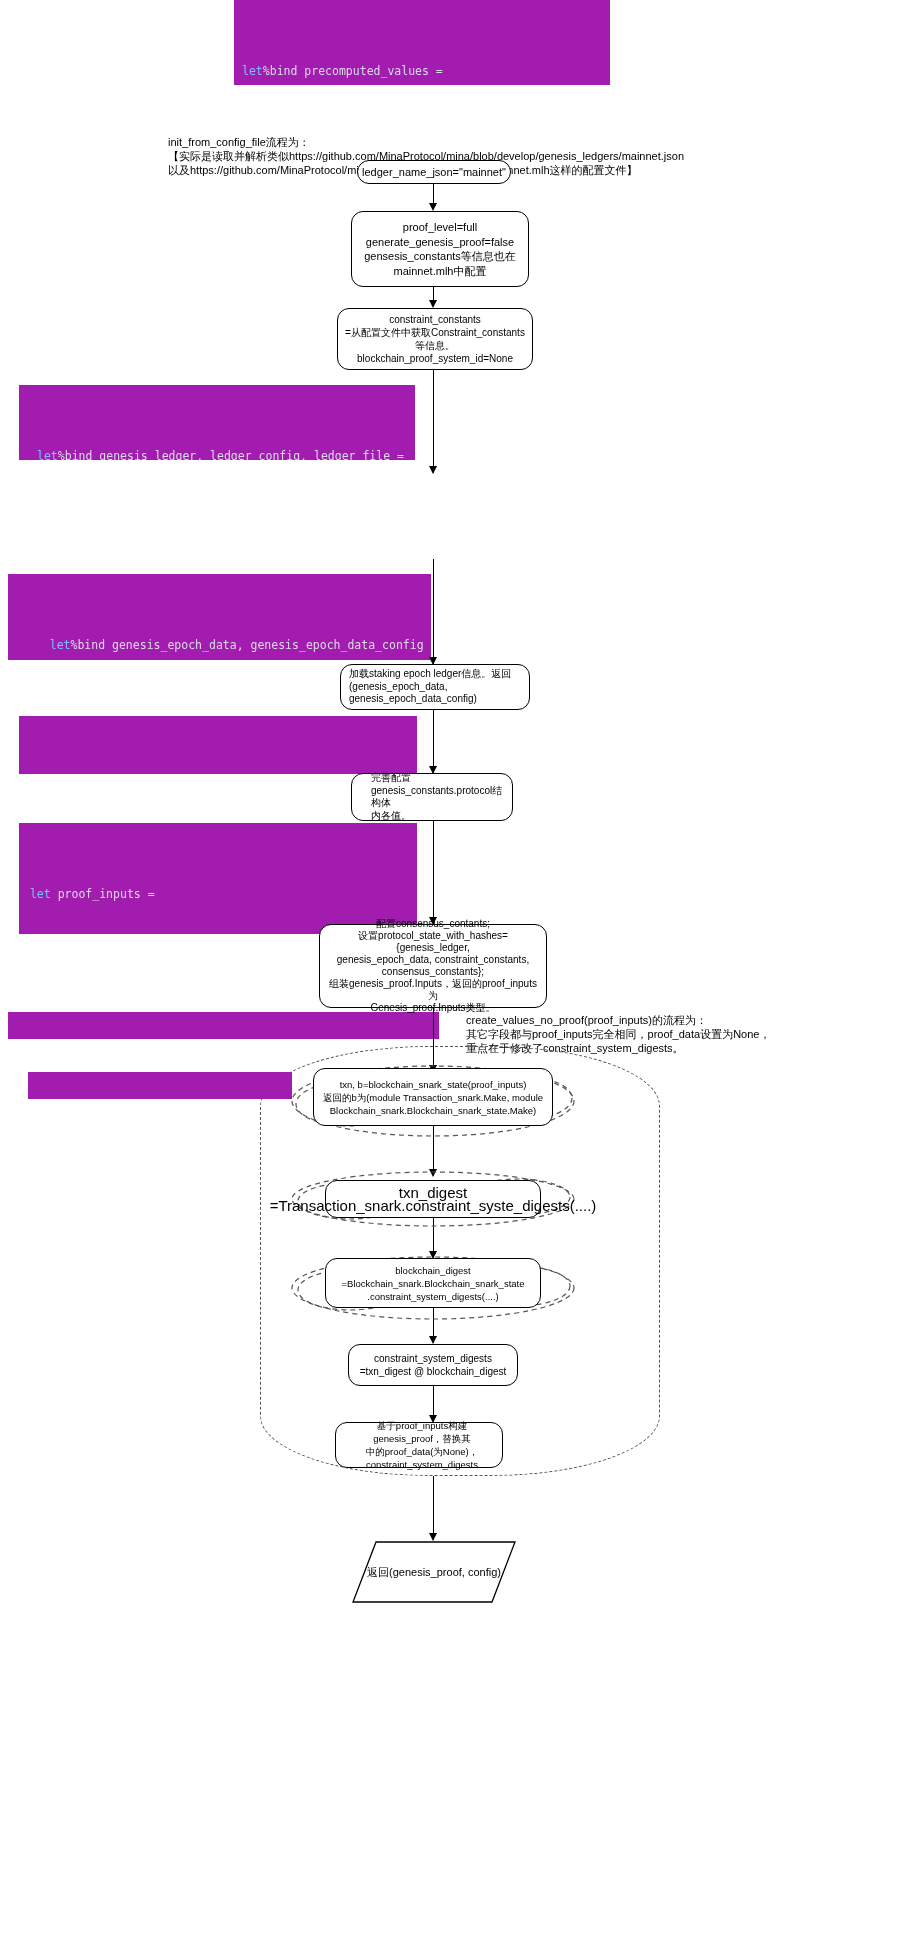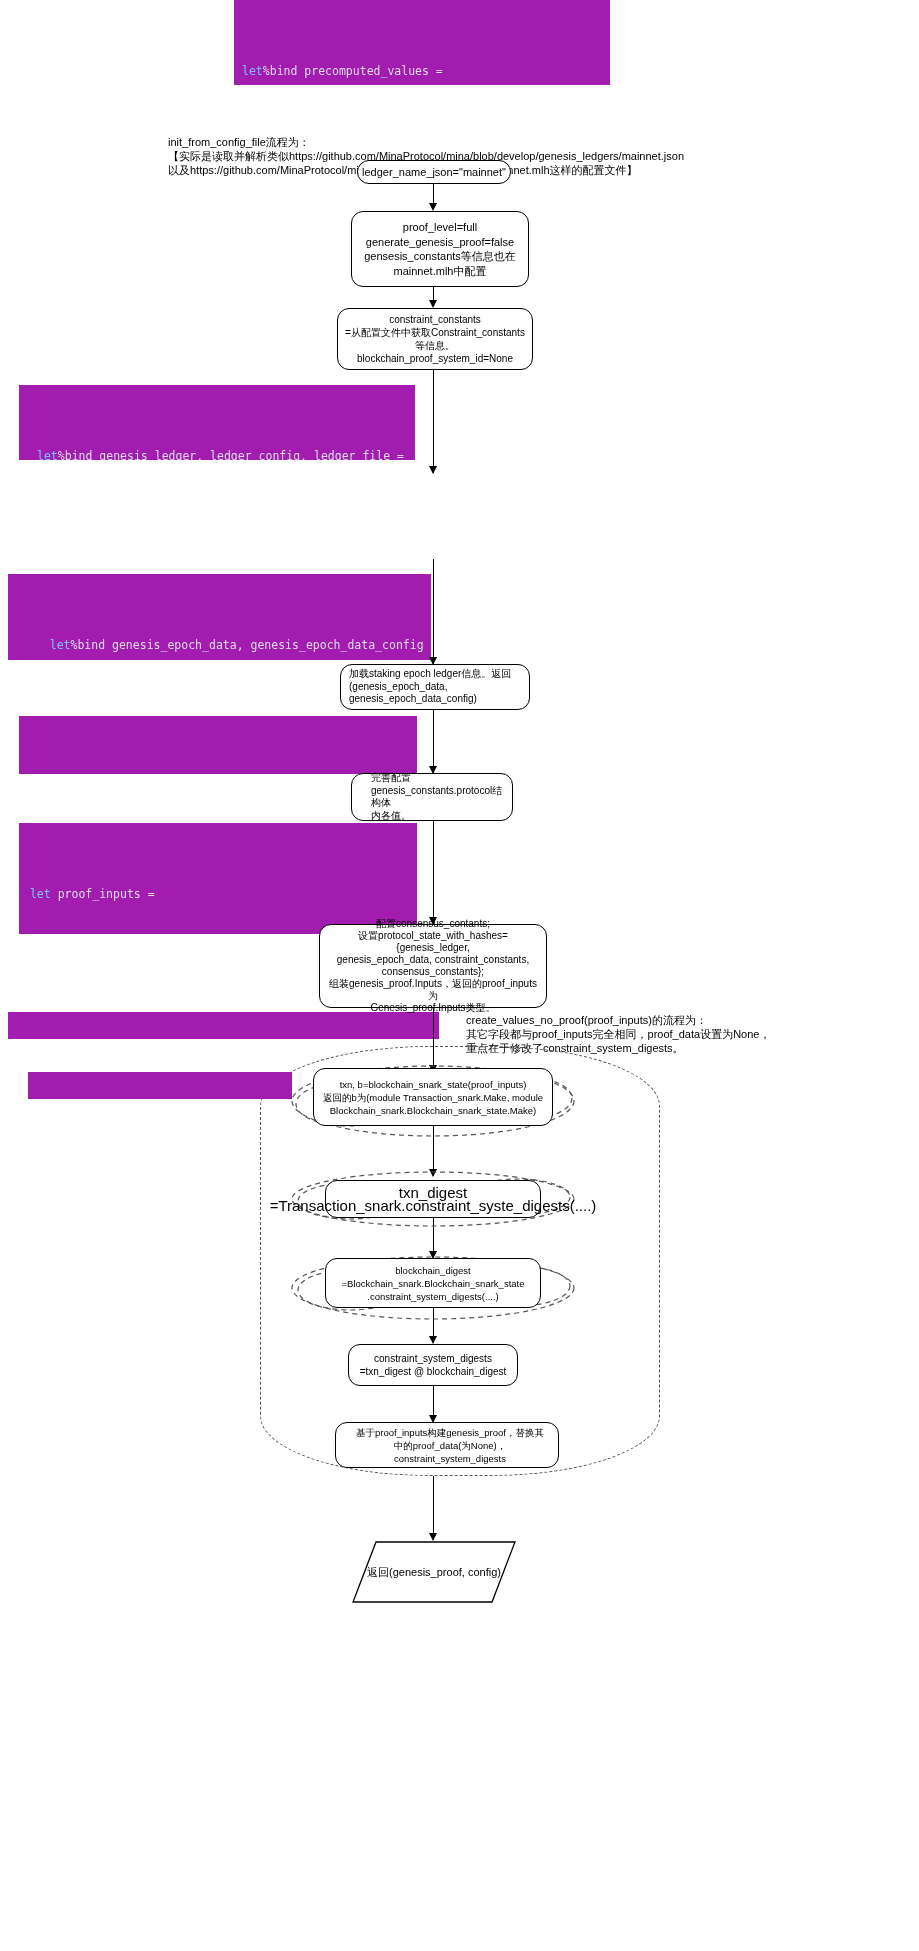--- a/index.html
+++ b/index.html
@@ -229,21 +229,21 @@
 =Blockchain_snark.Blockchain_snark_state
 .constraint_system_digests(....)</div>
   <div class="conn" style="left:433px; top:1308px; height:35px;"></div>
   <div class="arrow" style="left:429px; top:1336px;"></div>
 
   <div class="node" style="left:348px; top:1344px; width:170px; height:42px; font-size:10px; line-height:13px;">constraint_system_digests
 =txn_digest @ blockchain_digest</div>
   <div class="conn" style="left:433px; top:1386px; height:36px;"></div>
   <div class="arrow" style="left:429px; top:1415px;"></div>
 
-  <div class="node" style="left:335px; top:1422px; width:224px; height:46px; font-size:9.5px; line-height:13px;padding-left:12px;">基于proof_inputs构建genesis_proof，替换其
+  <div class="node" style="left:335px; top:1422px; width:168px; height:46px; font-size:9.5px; line-height:13px;padding-left:12px;">基于proof_inputs构建genesis_proof，替换其
 中的proof_data(为None)，
 constraint_system_digests</div>
 
   <div class="conn" style="left:433px; top:1476px; height:64px;"></div>
   <div class="arrow" style="left:429px; top:1533px;"></div>
 
   <div class="para" style="left:352px; top:1541px; width:164px; height:62px;">
     <svg width="164" height="62" viewBox="0 0 164 62">
       <polygon points="24,1 163,1 140,61 1,61" fill="#ffffff" stroke="#000" stroke-width="1.3"></polygon>
     </svg>

